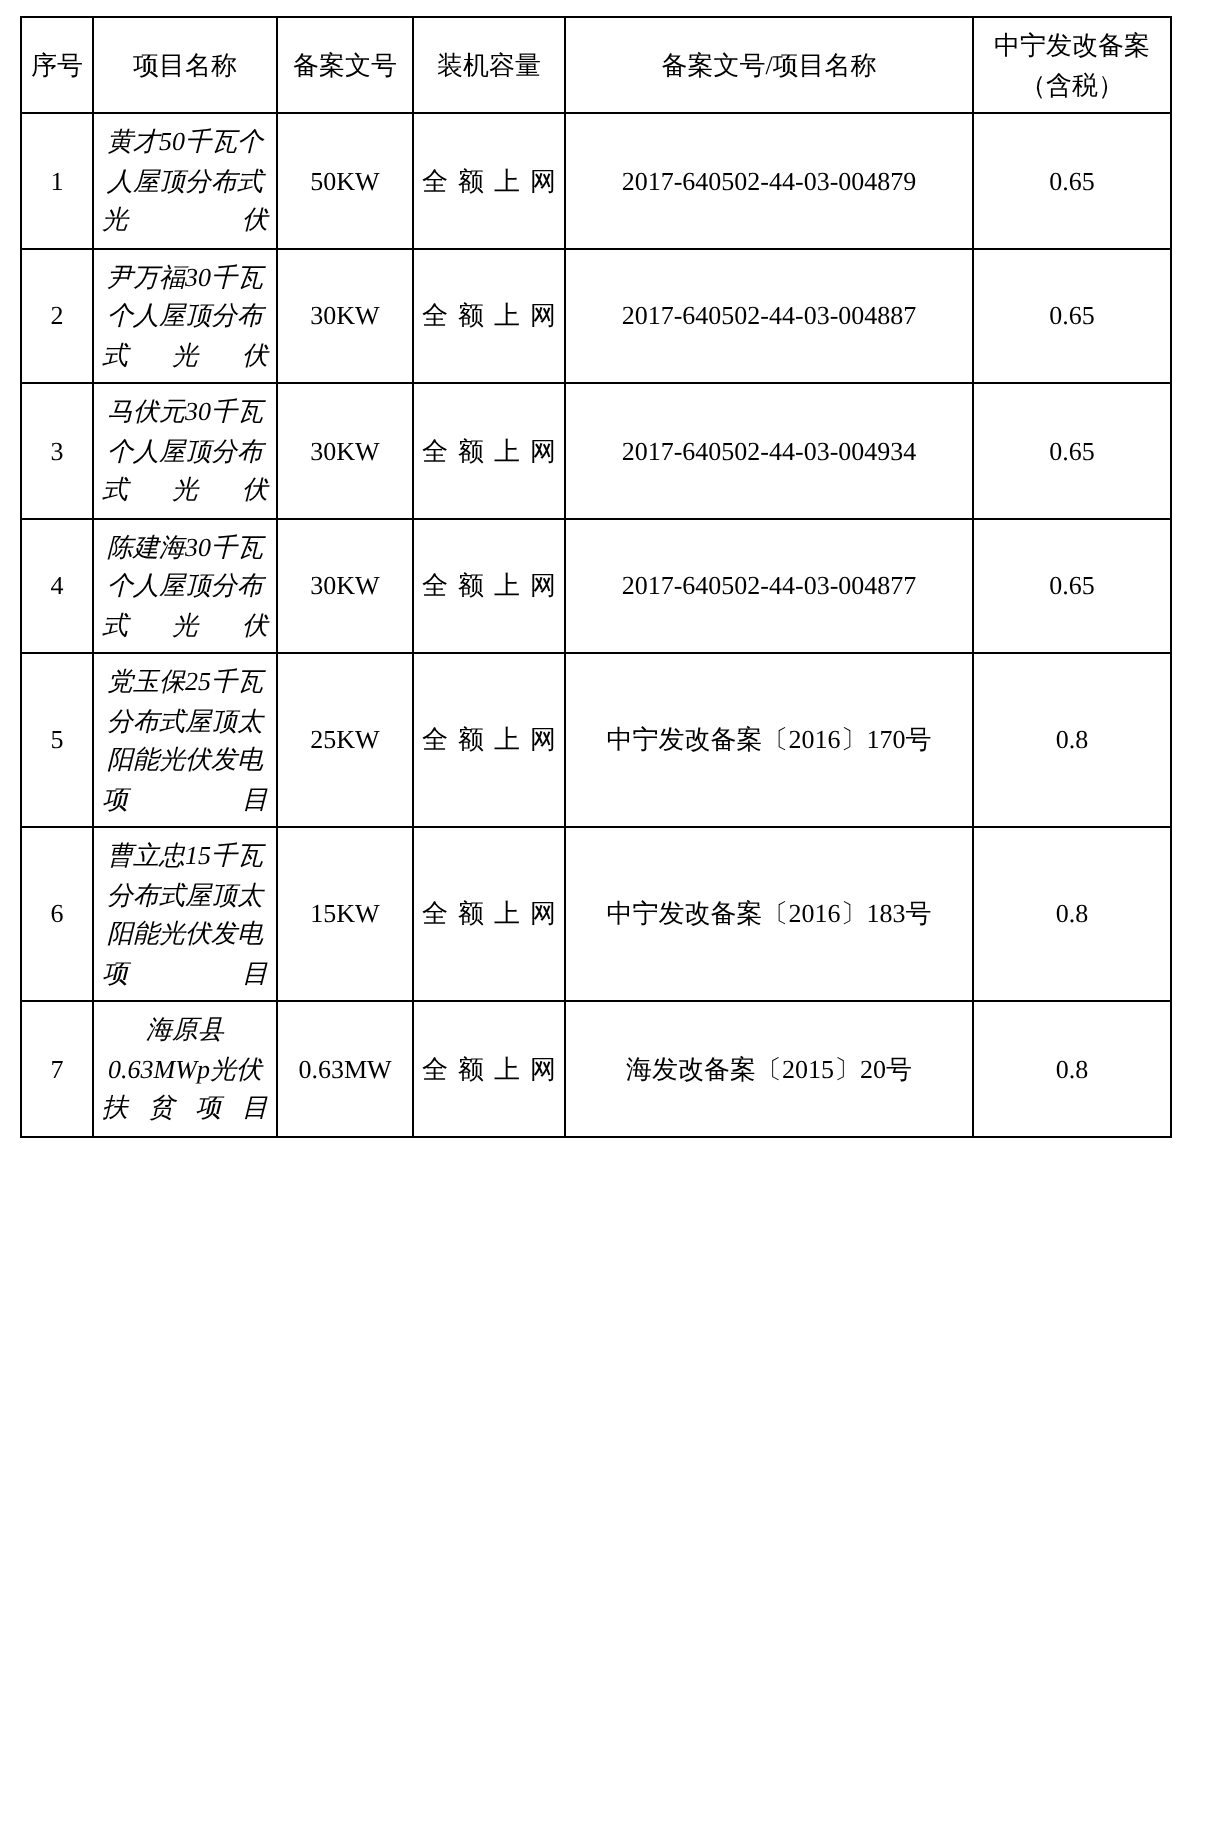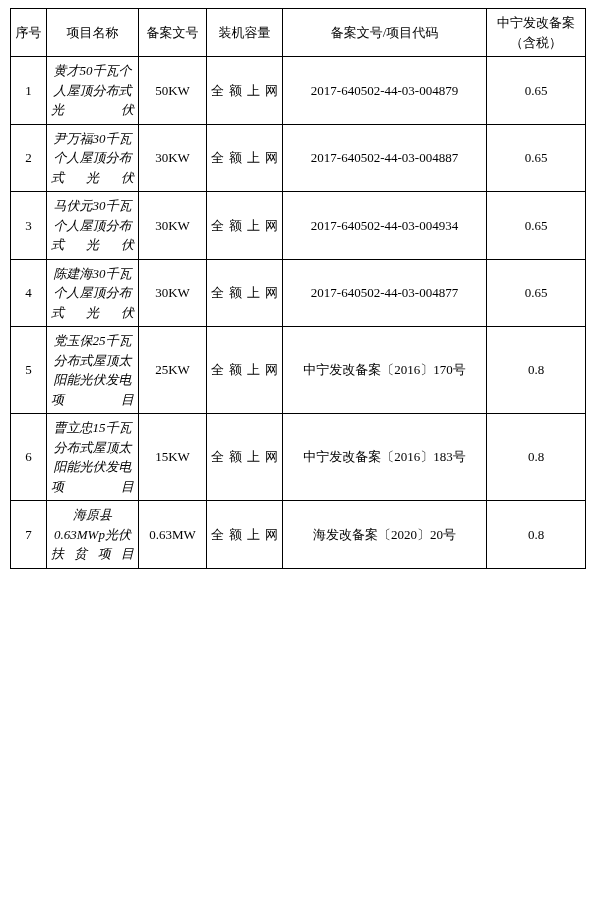--- a/index.html
+++ b/index.html
@@ -90,21 +90,21 @@
       <col class="c-mode">
       <col class="c-file">
       <col class="c-price">
     </colgroup>
     <thead>
       <tr>
         <td class="hdr-index">序号</td>
         <td>项目名称</td>
         <td>备案文号</td>
         <td>装机容量</td>
-        <td>备案文号/项目代码</td>
+        <td>备案文号/项目名称</td>
         <td>中宁发改备案（含税）</td>
       </tr>
     </thead>
     <tbody>
       <tr>
         <td class="cell-index">1</td>
         <td class="cell-name">黄才50千瓦个人屋顶分布式光伏</td>
         <td class="cell-cap">50KW</td>
         <td class="cell-mode">全额上网</td>
         <td class="cell-file">2017-640502-44-03-004879</td>
@@ -148,18 +148,18 @@
         <td class="cell-cap">15KW</td>
         <td class="cell-mode">全额上网</td>
         <td class="cell-file wrap2">中宁发改备案〔2016〕183号</td>
         <td class="cell-price">0.8</td>
       </tr>
       <tr>
         <td class="cell-index">7</td>
         <td class="cell-name">海原县0.63MWp光伏扶贫项目</td>
         <td class="cell-cap">0.63MW</td>
         <td class="cell-mode">全额上网</td>
-        <td class="cell-file">海发改备案〔2020〕20号</td>
+        <td class="cell-file">海发改备案〔2015〕20号</td>
         <td class="cell-price">0.8</td>
       </tr>
     </tbody>
   </table>
 </div>
 
 </body></html>

